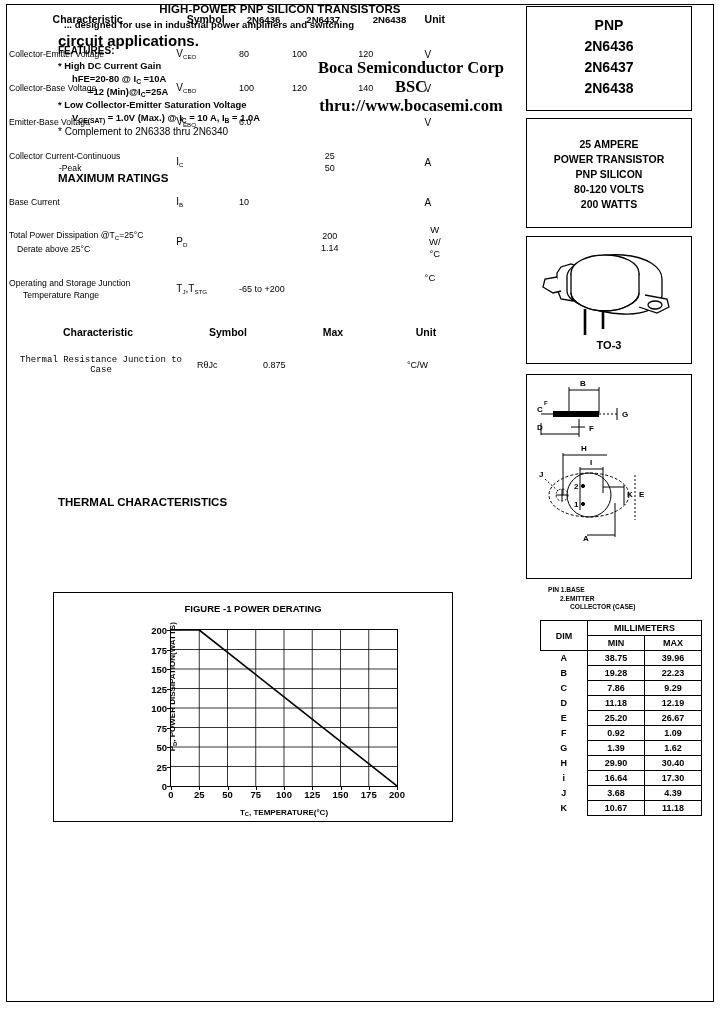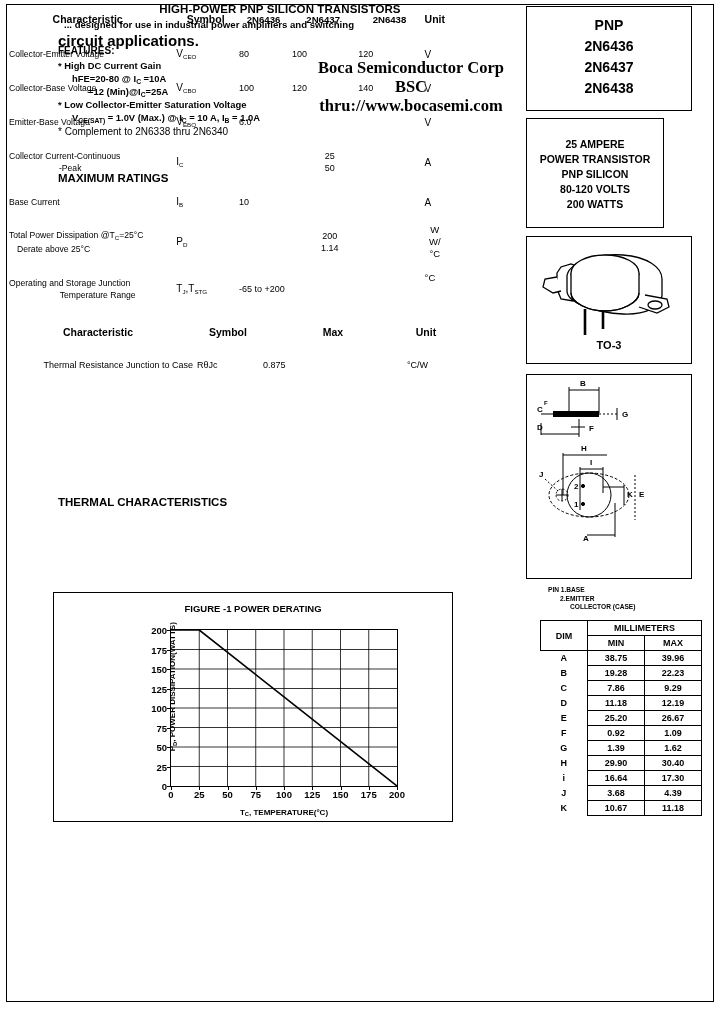--- a/index.html
+++ b/index.html
@@ -25,40 +25,40 @@
 
   .brand{position:absolute;left:300px;top:58px;width:222px;text-align:center;
          font-family:"Liberation Serif", serif;font-weight:bold;}
   .brand .l1{font-size:16.5px;line-height:19px;}
   .brand .l2{font-size:16.5px;line-height:19px;}
   .brand .l3{font-size:16.5px;line-height:20px;}
 
   
   .rbox{position:absolute;border:1.3px solid #000;box-sizing:border-box;}
   .rbox1{left:526px;top:6px;width:166px;height:105px;}
-  .rbox2{left:526px;top:118px;width:138px;height:110px;}
+  .rbox2{left:526px;top:118px;width:166px;height:110px;}
   .rbox3{left:526px;top:236px;width:166px;height:128px;}
   .rbox4{left:526px;top:374px;width:166px;height:205px;}
   .rb-txt{position:absolute;width:100%;text-align:center;font-weight:bold;}
   .pnp-l{font-size:14px;line-height:21px;}
   .spec-l{font-size:10.5px;line-height:15px;}
   .to3-cap{position:absolute;left:0;top:102px;width:100%;text-align:center;
            font-size:11px;font-weight:bold;}
 
   
   .sec-h{position:absolute;font-size:11.5px;font-weight:bold;}
   .mr{left:57px;top:192px;width:448px;font-size:8.6px;}
   .mr th{height:32px;font-size:9.6px;}
   .mr td{height:30px;}
   .mr .c-char{text-align:left;padding-left:7px;font-size:8.6px;}
   .mr .hdr-char{font-size:10.5px;}
   .tc{left:57px;top:513px;width:448px;font-size:9px;}
   .tc th{height:30px;font-size:10.5px;}
   .tc td{height:28px;font-size:9px;}
-  .tc .c-char{text-align:right;padding-left:7px;}
+  .tc .c-char{text-align:center;padding-left:7px;font-family:Liberation Mono, monospace;}
   .two-line{line-height:12px;}
   .sub-ind{display:block;text-align:center;}
 
   
   table.dim{position:absolute;left:540px;top:620px;border-collapse:collapse;
             font-size:9px;font-weight:bold;}
   table.dim td,table.dim th{border:1px solid #000;text-align:center;padding:0 3px;
             height:14px;font-weight:bold;}
   table.dim .nb{border:none;}
   .pin-note{position:absolute;left:548px;top:586px;font-size:6.6px;font-weight:bold;line-height:8.6px;}
@@ -339,21 +339,21 @@
         <span class="sub-ind">1.14</span>
       </td>
       <td class="two-line" style="font-size:9.5px">
         <span class="sub-ind">W</span>
         <span class="sub-ind">W/°C</span>
       </td>
     </tr>
     <tr>
       <td class="c-char two-line" style="height:44px">
         <span class="sub-ind" style="text-align:left">Operating and Storage Junction</span>
-        <span class="sub-ind" style="text-align:center;padding-left:14px">Temperature Range</span>
+        <span class="sub-ind" style="text-align:left;padding-left:14px">Temperature Range</span>
       </td>
       <td><span style="font-size:10px">T</span><sub>J</sub><span style="font-size:10px">,T</span><sub>STG</sub></td>
       <td colspan="3" style="font-size:9px">-65 to +200</td>
       <td style="font-size:9.5px;vertical-align:top;padding-top:6px">°C</td>
     </tr>
   </tbody>
     </table>
 
   <div class="sec-h" style="left:58px;top:496px">THERMAL CHARACTERISTICS</div>
 

